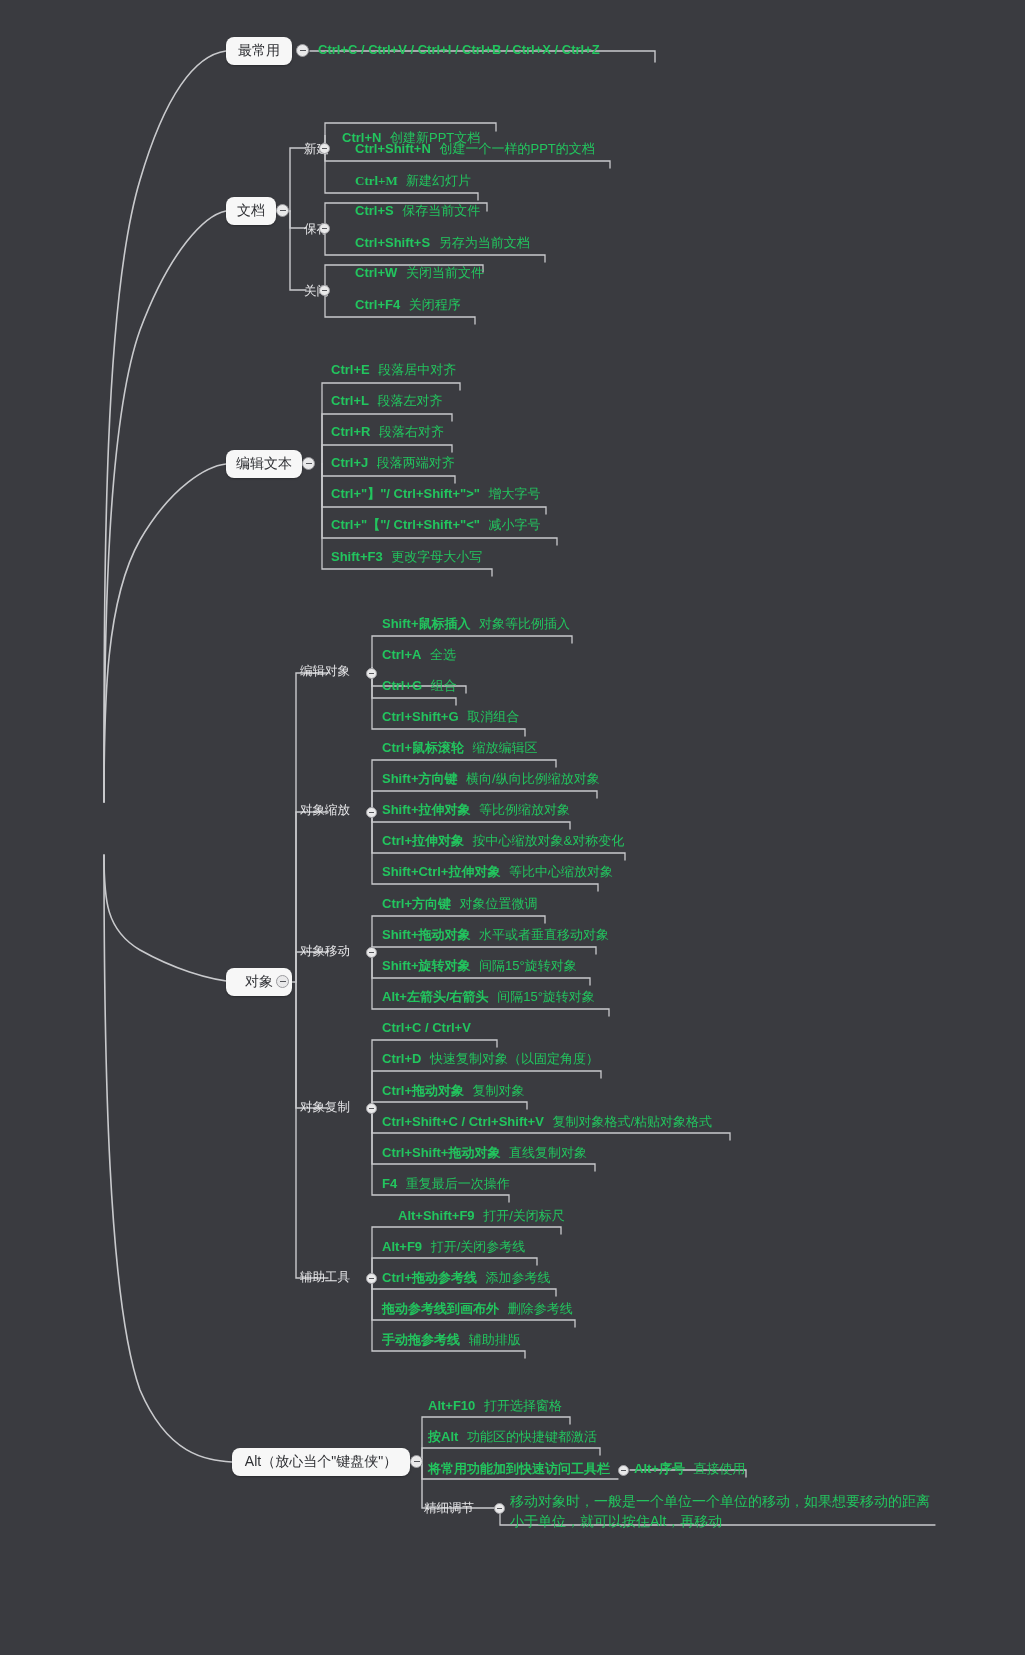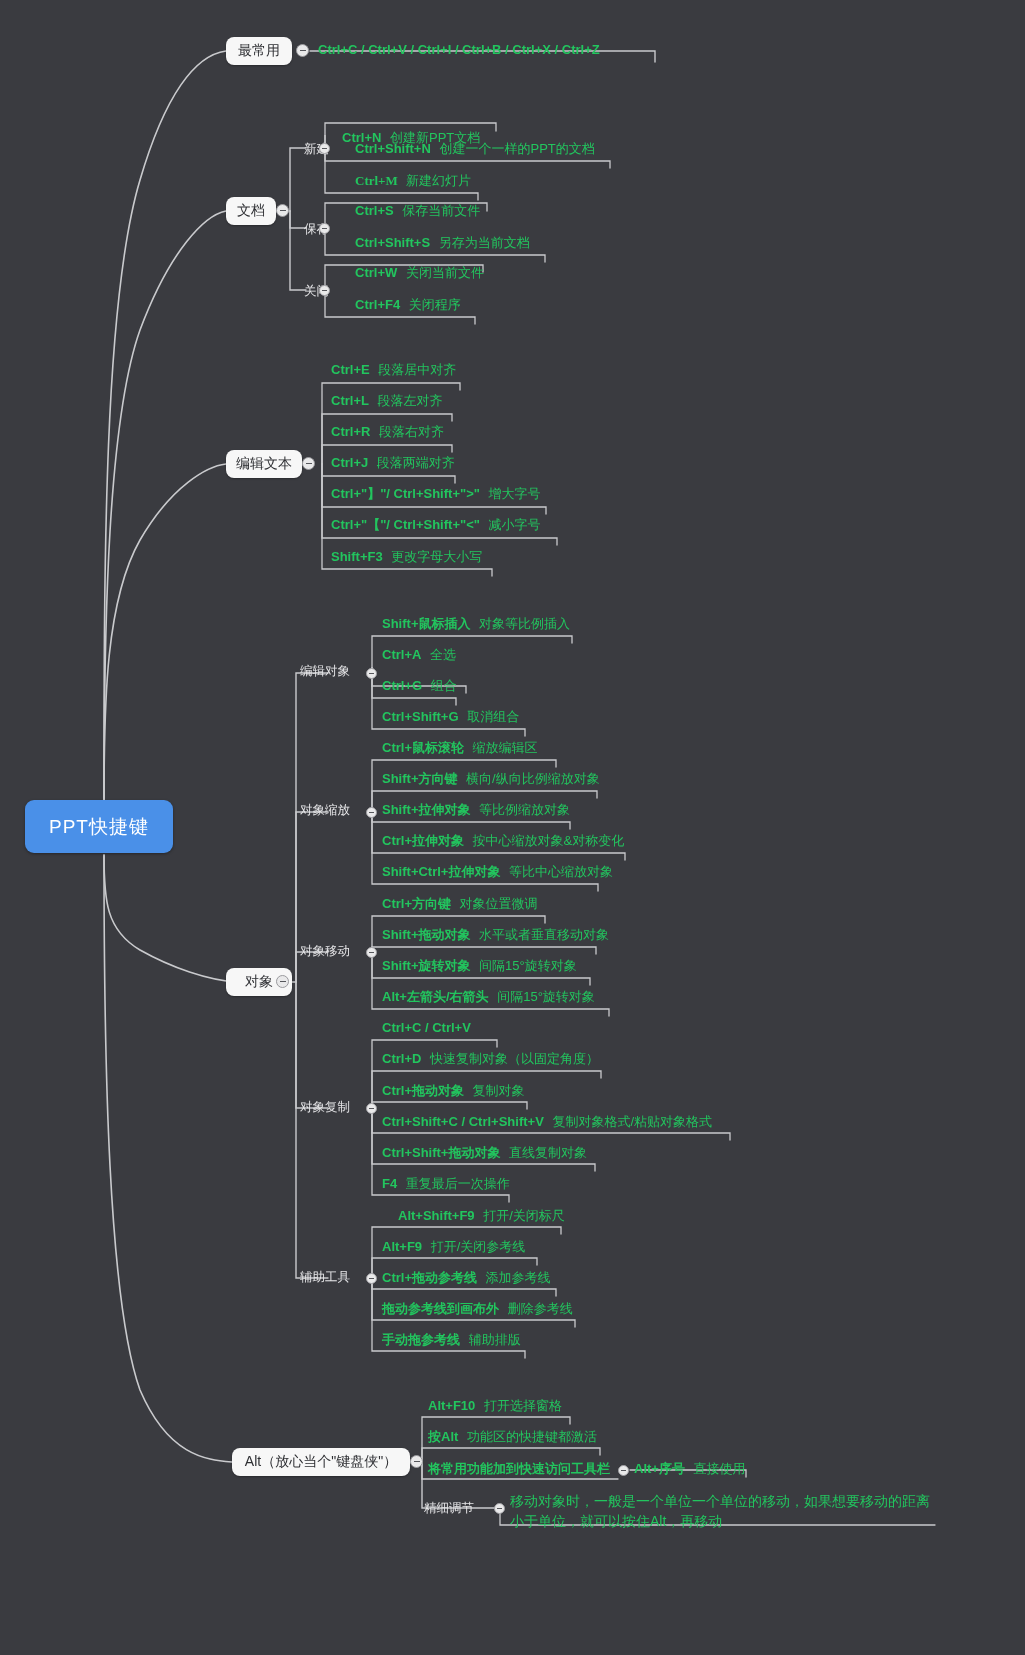--- a/index.html
+++ b/index.html
@@ -165,21 +165,20 @@
       <path d="M410 1462 L422 1462" stroke-width="1.4"></path>
       <path d="M422 1462 L422 1508 L500 1508" stroke-width="1.4"></path>
       <path d="M422 1462 L422 1417 L570 1417 L570 1424" stroke-width="1.3"></path>
       <path d="M422 1462 L422 1448 L422 1448 L600 1448 L600 1455" stroke-width="1.3"></path>
       <path d="M422 1462 L422 1479 L618 1479" stroke-width="1.3"></path>
       <path d="M630 1470 L746 1470 L746 1477" stroke-width="1.3"></path>
       <path d="M500 1508 L500 1525 L935 1525" stroke-width="1.3"></path>
     </g>
   </svg>
 
-  <div class="root-node" style="left:25px;top:800px;width:148px;height:53px;">PPT快捷键</div>
 
   <div class="branch-node" style="left:226px;top:37px;width:66px;">最常用</div>
   <div class="collapse-dot" style="left:296px;top:44px;"></div>
   <div class="leaf" style="left:318px;top:43px;">
     <b>Ctrl+C / Ctrl+V / Ctrl+I / Ctrl+B /  Ctrl+X / Ctrl+Z</b>
   </div>
 
   <div class="branch-node" style="left:226px;top:197px;width:50px;">文档</div>
   <div class="collapse-dot" style="left:276px;top:204px;"></div>
 

